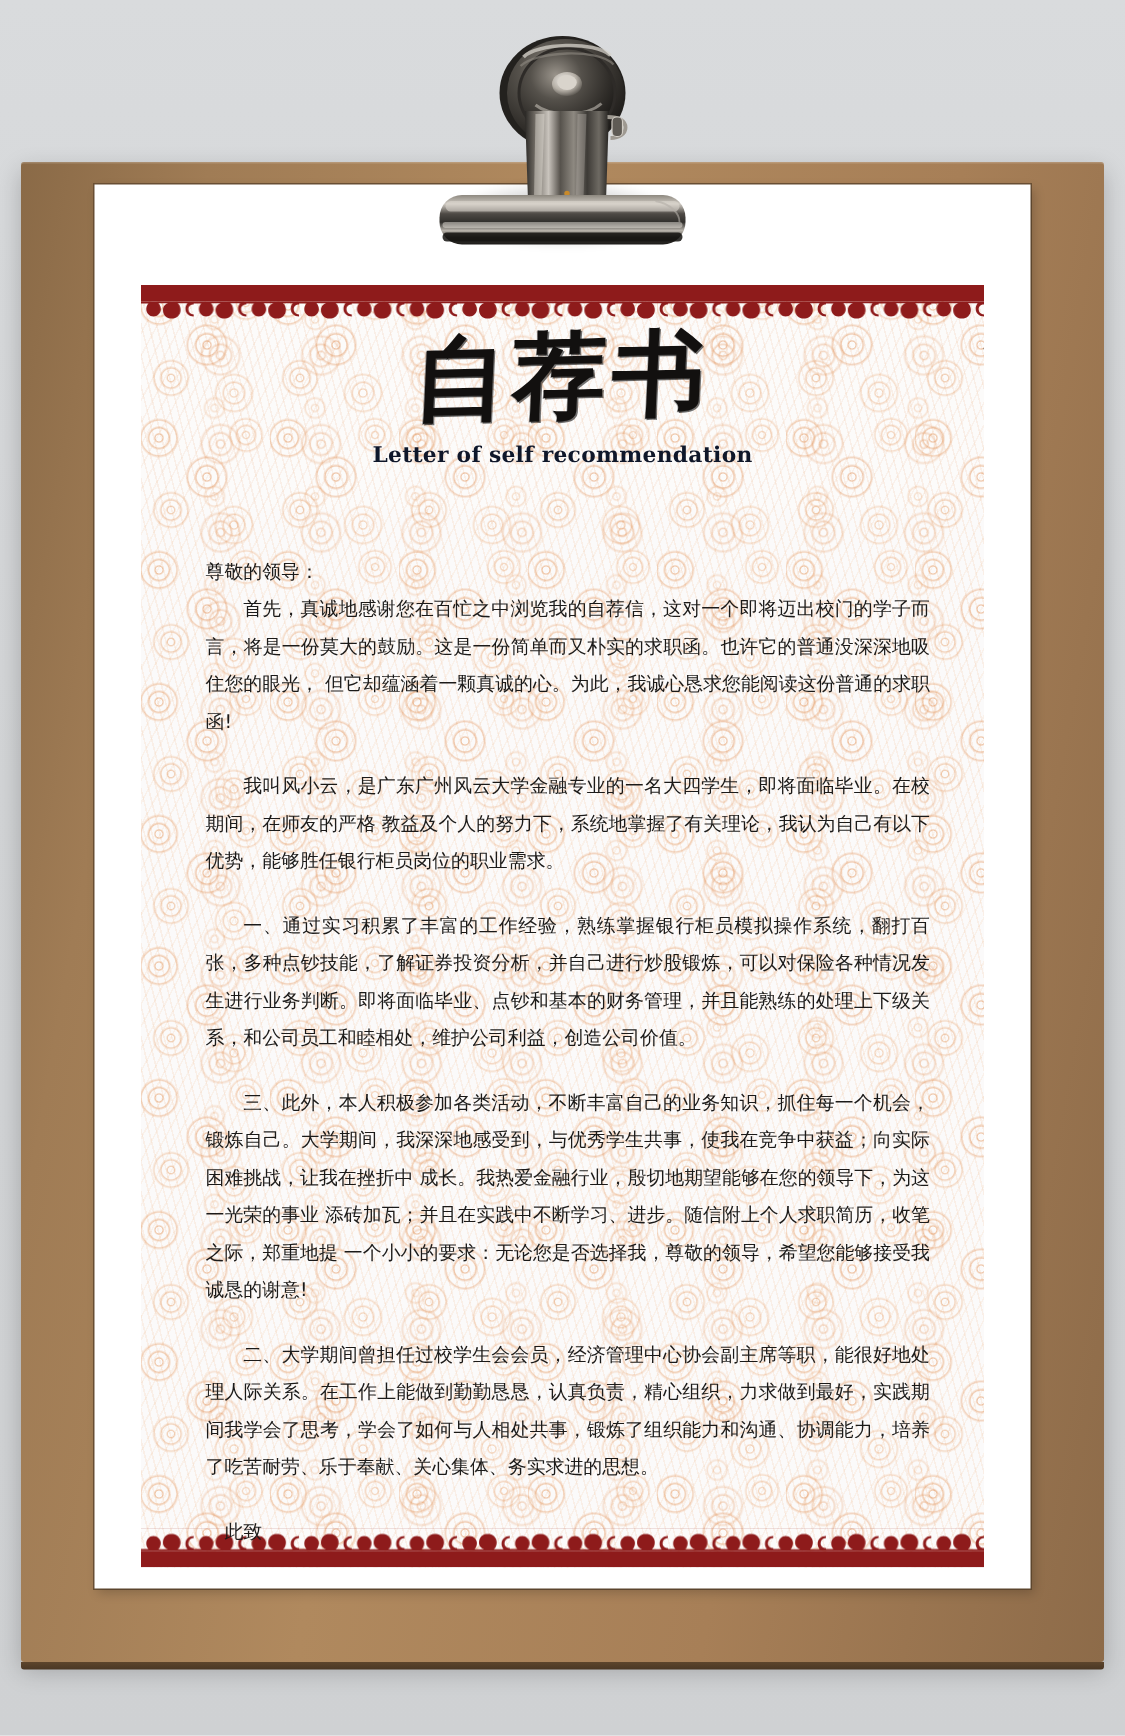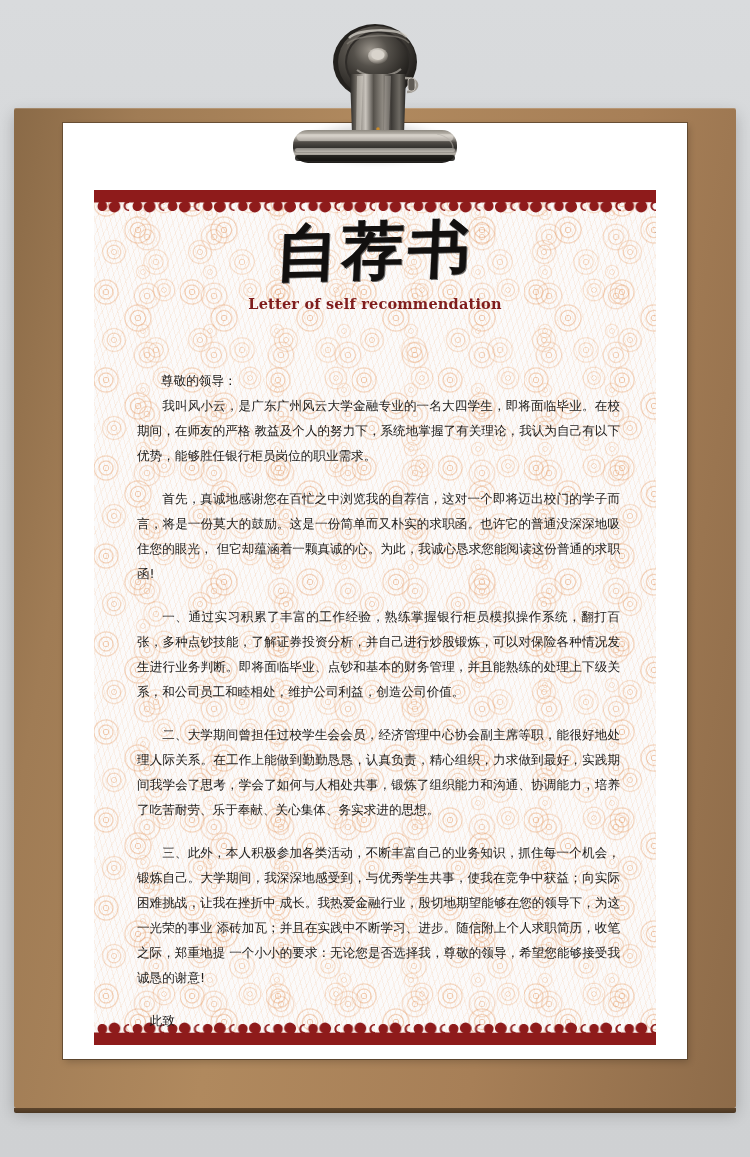--- a/index.html
+++ b/index.html
@@ -141,21 +141,21 @@
     display: inline-block;
     transform: skewX(-4deg) rotate(-1.4deg);
     text-shadow: 1px 1px 0 rgba(0,0,0,0.55), -0.5px 0.5px 0 rgba(0,0,0,0.35);
     position: relative;
   }
   #title-en {
     margin-top: 10px;
     font-family: "DejaVu Serif", serif;
     font-size: 14.5px;
     font-weight: 700;
-    color: #7f1d1d;
+    color: #0f172a;
     letter-spacing: 0.2px;
   }
   #quill-icon {
     position: absolute;
     right: -36px;
     top: -16px;
     width: 46px;
     height: 34px;
   }
 
@@ -167,21 +167,21 @@
     top: 178px;
     z-index: 5;
     font-family: "DejaVu Sans", sans-serif;
     font-size: 12.6px;
     line-height: 25px;
     color: #1b1a19;
     text-align: justify;
   }
   .para { margin-bottom: 18px; text-indent: 0; }
   .para.indent { text-indent: 2em; }
-  .para.tight { margin-bottom: 6px; margin-left: 24px; }
+  .para.tight { margin-bottom: 6px; }
   #salutation { margin-bottom: 0; }
   #greeting { text-indent: 2em; margin-bottom: 0; }
 
   #closing { margin-top: 18px; }
   #closing-1 { text-indent: 1em; margin-bottom: 16px; }
 
   
   #clip {
     position: absolute;
     left: 287px;
@@ -244,25 +244,25 @@
             <path d="M41,3 L21,21" stroke="#2d2b29" stroke-width="1.1" fill="none"></path>
             <path d="M36,3 L24,19 M39,5 L27,21 M33,3 L22,17 M30,4 L20,16" stroke="#3a3835" stroke-width="0.8" fill="none" opacity="0.85"></path>
             <path d="M20,21 L10,31" stroke="#413e3b" stroke-width="1.4" fill="none"></path>
           </g>
         </svg>
         <div id="title-en">Letter of self recommendation</div>
       </div>
 
       <div id="body-copy">
         <p id="salutation" class="para tight">尊敬的领导：</p>
+        <p class="para indent">首先，真诚地感谢您在百忙之中浏览我的自荐信，这对一个即将迈出校门的学子而言，将是一份莫大的鼓励。这是一份简单而又朴实的求职函。也许它的普通没深深地吸住您的眼光，  但它却蕴涵着一颗真诚的心。为此，我诚心恳求您能阅读这份普通的求职函!</p>
         <p class="para indent">我叫风小云，是广东广州风云大学金融专业的一名大四学生，即将面临毕业。在校期间，在师友的严格 教益及个人的努力下，系统地掌握了有关理论，我认为自己有以下优势，能够胜任银行柜员岗位的职业需求。</p>
-        <p class="para indent">首先，真诚地感谢您在百忙之中浏览我的自荐信，这对一个即将迈出校门的学子而言，将是一份莫大的鼓励。这是一份简单而又朴实的求职函。也许它的普通没深深地吸住您的眼光，  但它却蕴涵着一颗真诚的心。为此，我诚心恳求您能阅读这份普通的求职函!</p>
         <p class="para indent">一、通过实习积累了丰富的工作经验，熟练掌握银行柜员模拟操作系统，翻打百张，多种点钞技能，了解证券投资分析，并自己进行炒股锻炼，可以对保险各种情况发生进行业务判断。即将面临毕业、点钞和基本的财务管理，并且能熟练的处理上下级关系，和公司员工和睦相处，维护公司利益，创造公司价值。</p>
+        <p class="para indent">三、此外，本人积极参加各类活动，不断丰富自己的业务知识，抓住每一个机会，锻炼自己。大学期间，我深深地感受到，与优秀学生共事，使我在竞争中获益；向实际困难挑战，让我在挫折中 成长。我热爱金融行业，殷切地期望能够在您的领导下，为这一光荣的事业 添砖加瓦；并且在实践中不断学习、进步。随信附上个人求职简历，收笔之际，郑重地提 一个小小的要求：无论您是否选择我，尊敬的领导，希望您能够接受我诚恳的谢意!</p>
         <p class="para indent">二、大学期间曾担任过校学生会会员，经济管理中心协会副主席等职，能很好地处理人际关系。在工作上能做到勤勤恳恳，认真负责，精心组织，力求做到最好，实践期间我学会了思考，学会了如何与人相处共事，锻炼了组织能力和沟通、协调能力，培养了吃苦耐劳、乐于奉献、关心集体、务实求进的思想。</p>
-        <p class="para indent">三、此外，本人积极参加各类活动，不断丰富自己的业务知识，抓住每一个机会，锻炼自己。大学期间，我深深地感受到，与优秀学生共事，使我在竞争中获益；向实际困难挑战，让我在挫折中 成长。我热爱金融行业，殷切地期望能够在您的领导下，为这一光荣的事业 添砖加瓦；并且在实践中不断学习、进步。随信附上个人求职简历，收笔之际，郑重地提 一个小小的要求：无论您是否选择我，尊敬的领导，希望您能够接受我诚恳的谢意!</p>
 
         <div id="closing">
           <p id="closing-1">此致</p>
 
         </div>
       </div>
 
     </div>
   </div>
 </div>

